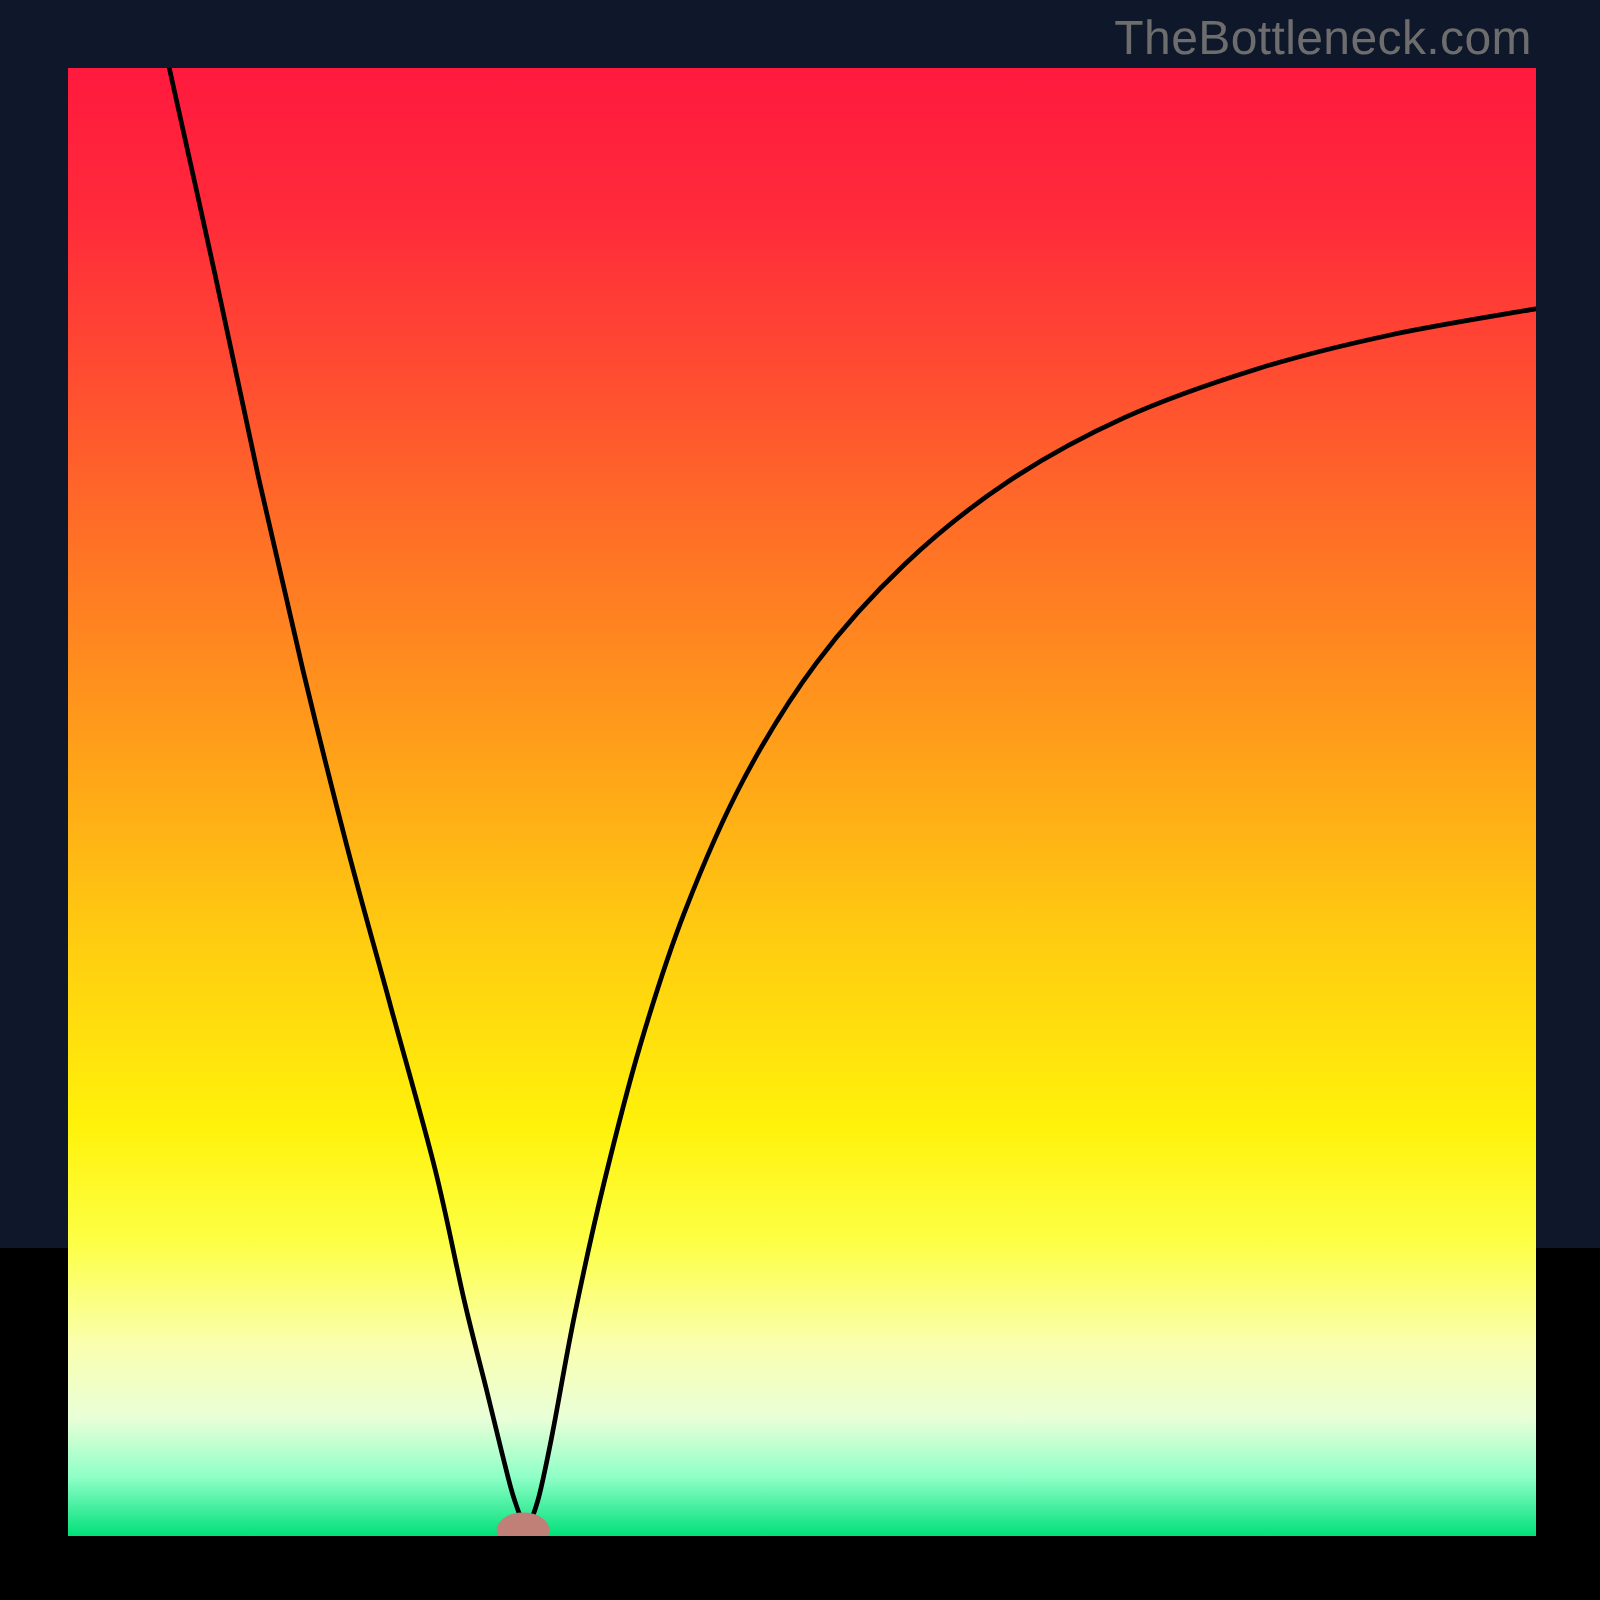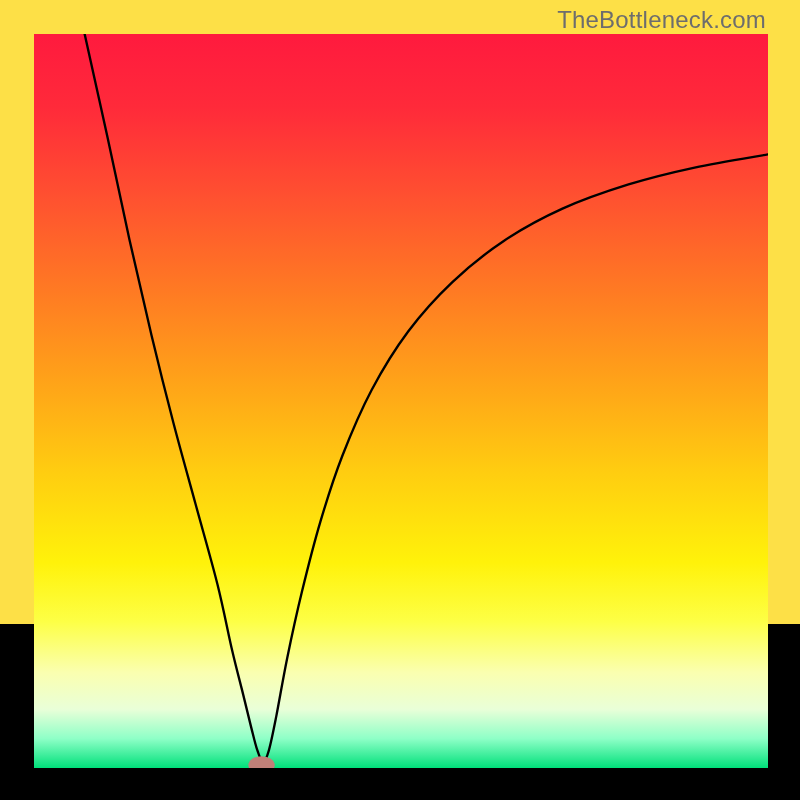--- a/index.html
+++ b/index.html
@@ -10,21 +10,21 @@
     background: #000;
     font-family: Arial, Helvetica, sans-serif;
     overflow: hidden;
   }
   .frame {
     position: absolute;
     top: 0;
     left: 0;
     width: 800px;
     height: 624px;
-    background: #fde047;
+    background: #0f172a;
   }
   .plot-area {
     position: absolute;
     top: 34px;
     left: 34px;
     width: 734px;
     height: 734px;
     overflow: hidden;
   }
   .gradient-bg {

